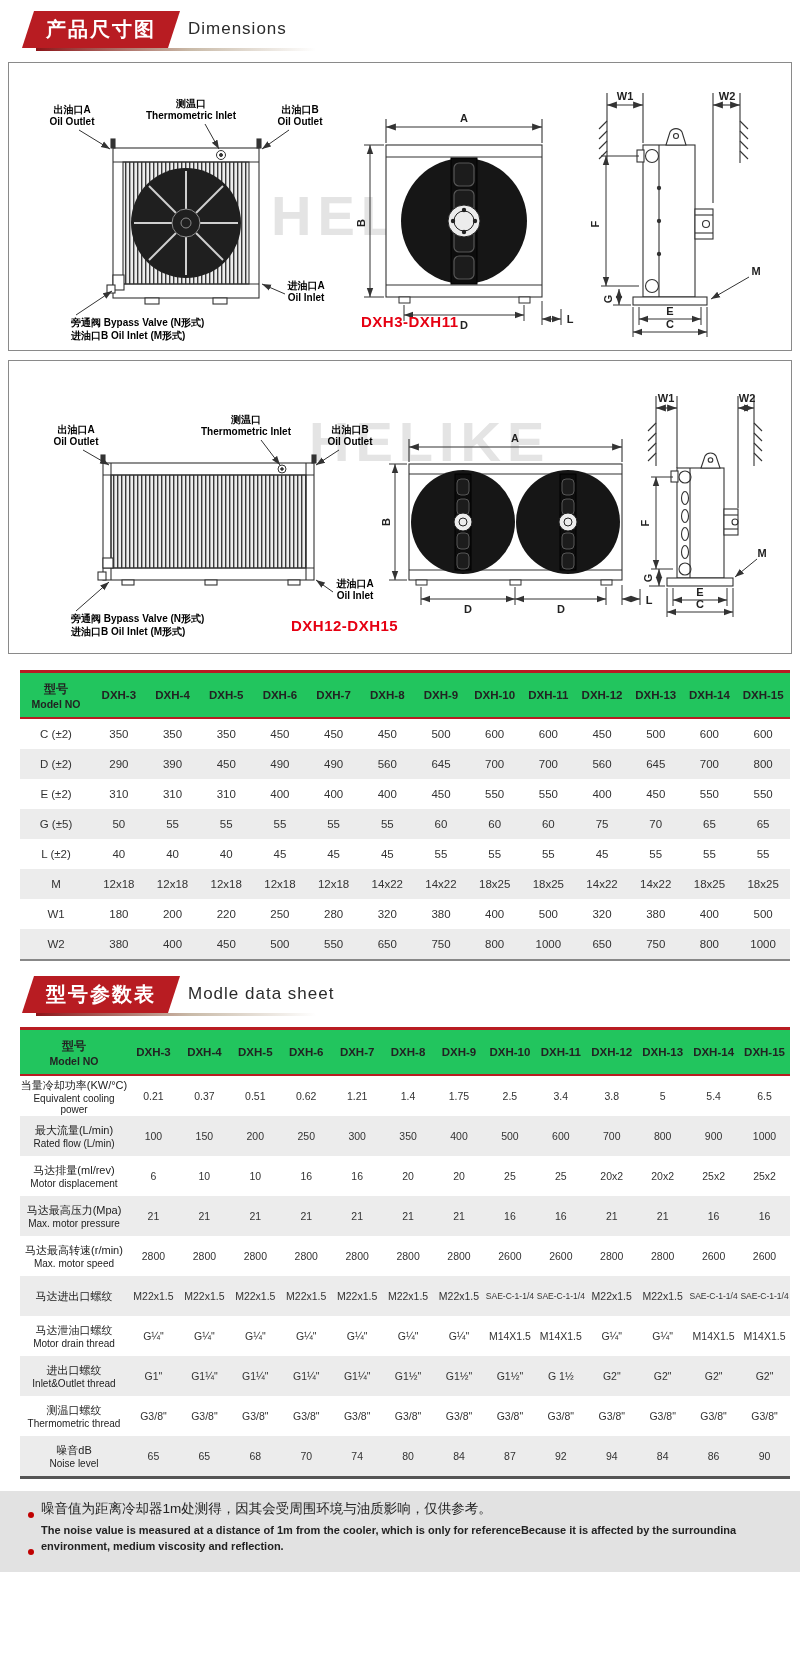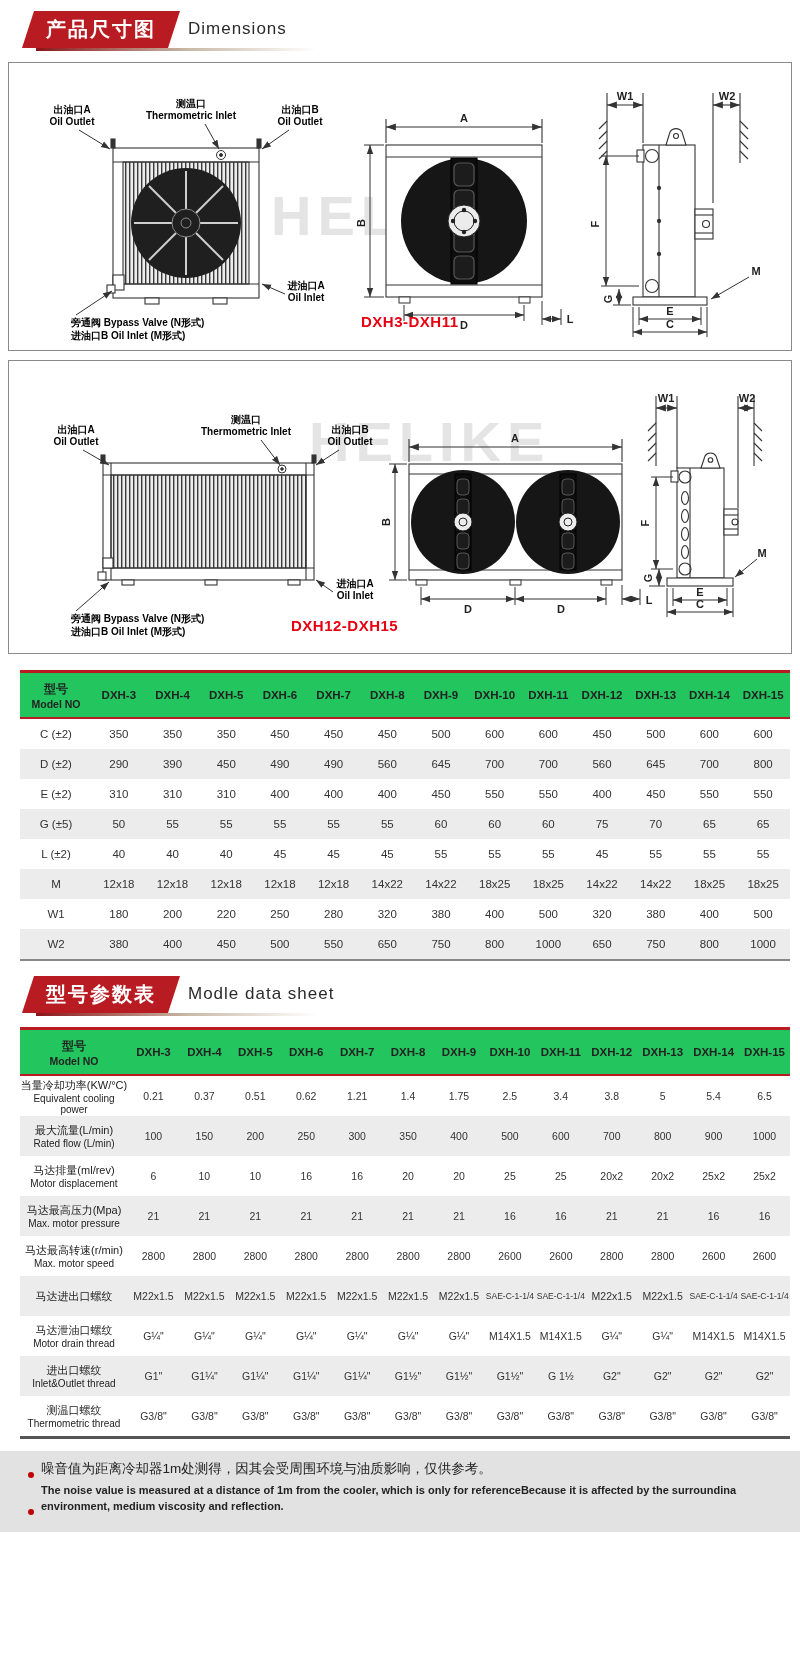--- a/index.html
+++ b/index.html
@@ -767,20 +767,39 @@
           <td>G3/8"</td>
           <td>G3/8"</td>
           <td>G3/8"</td>
           <td>G3/8"</td>
           <td>G3/8"</td>
           <td>G3/8"</td>
           <td>G3/8"</td>
           <td>G3/8"</td>
           <td>G3/8"</td>
         </tr>
+        <tr>
+          <td class="label-col">
+            <div class="lz">噪音dB</div>
+            <div class="le">Noise level</div>
+          </td>
+          <td>65</td>
+          <td>65</td>
+          <td>68</td>
+          <td>70</td>
+          <td>74</td>
+          <td>80</td>
+          <td>84</td>
+          <td>87</td>
+          <td>92</td>
+          <td>94</td>
+          <td>84</td>
+          <td>86</td>
+          <td>90</td>
+        </tr>
       </tbody>
     </table>
 
   <div class="footnote">
     <div class="note">
       <span class="bullet"></span>
       <span class="note-zh">噪音值为距离冷却器1m处测得，因其会受周围环境与油质影响，仅供参考。</span>
     </div>
     <div class="note">
       <span class="bullet"></span>

